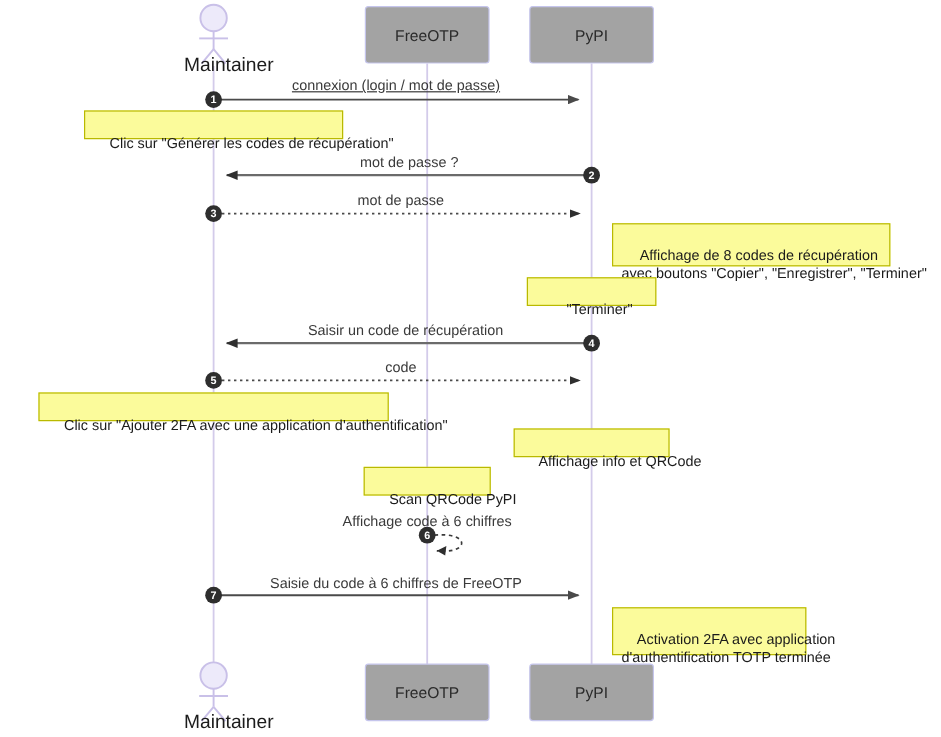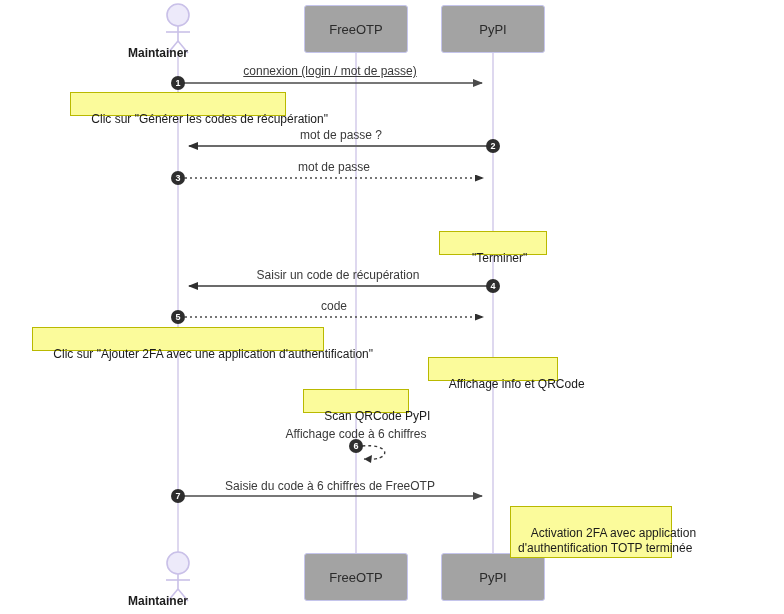--- a/index.html
+++ b/index.html
@@ -38,25 +38,24 @@
     align-items: center;
     justify-content: center;
     font-size: 13px;
     color: #2b2b2b;
     white-space: nowrap;
   }
 
   
   .actor-label {
     position: absolute;
-    font-size: 12px;
+    font-size: 16px;
     color: #1c1c1c;
     white-space: nowrap;
-    text-align: left;
-    font-weight: bold;
+    text-align: right;
   }
 
   
   .note {
     position: absolute;
     box-sizing: border-box;
     background: #FBFB9B;
     border: 1px solid #B9B900;
     font-size: 12px;
     color: #1b1b1b;
@@ -226,35 +225,39 @@
     <span>6</span>
   </div>
   <div class="seqnum" style="left:171px; top:489px;">
     <span>7</span>
   </div>
 
   <div class="note" style="left:70px; top:92px; width:216px; height:24px;">
     <span>Clic sur "Générer les codes de récupération"</span>
   </div>
 
+  <div class="note" style="left:510px; top:186px; width:232px; height:36px;">
+    <span>Affichage de 8 codes de récupération
+avec boutons "Copier", "Enregistrer", "Terminer"</span>
+  </div>
 
   <div class="note" style="left:439px; top:231px; width:108px; height:24px;">
     <span>"Terminer"</span>
   </div>
 
   <div class="note" style="left:32px; top:327px; width:292px; height:24px;">
     <span>Clic sur "Ajouter 2FA avec une application d'authentification"</span>
   </div>
 
   <div class="note" style="left:428px; top:357px; width:130px; height:24px;">
     <span>Affichage info et QRCode</span>
   </div>
 
   <div class="note" style="left:303px; top:389px; width:106px; height:24px;text-align:right;">
     <span>Scan QRCode PyPI</span>
   </div>
 
-  <div class="note" style="left:510px; top:506px; width:162px; height:52px;">
+  <div class="note" style="left:510px; top:506px; width:162px; height:40px;">
     <span>Activation 2FA avec application
 d'authentification TOTP terminée</span>
   </div>
 
 </div>
 
 </body></html>

